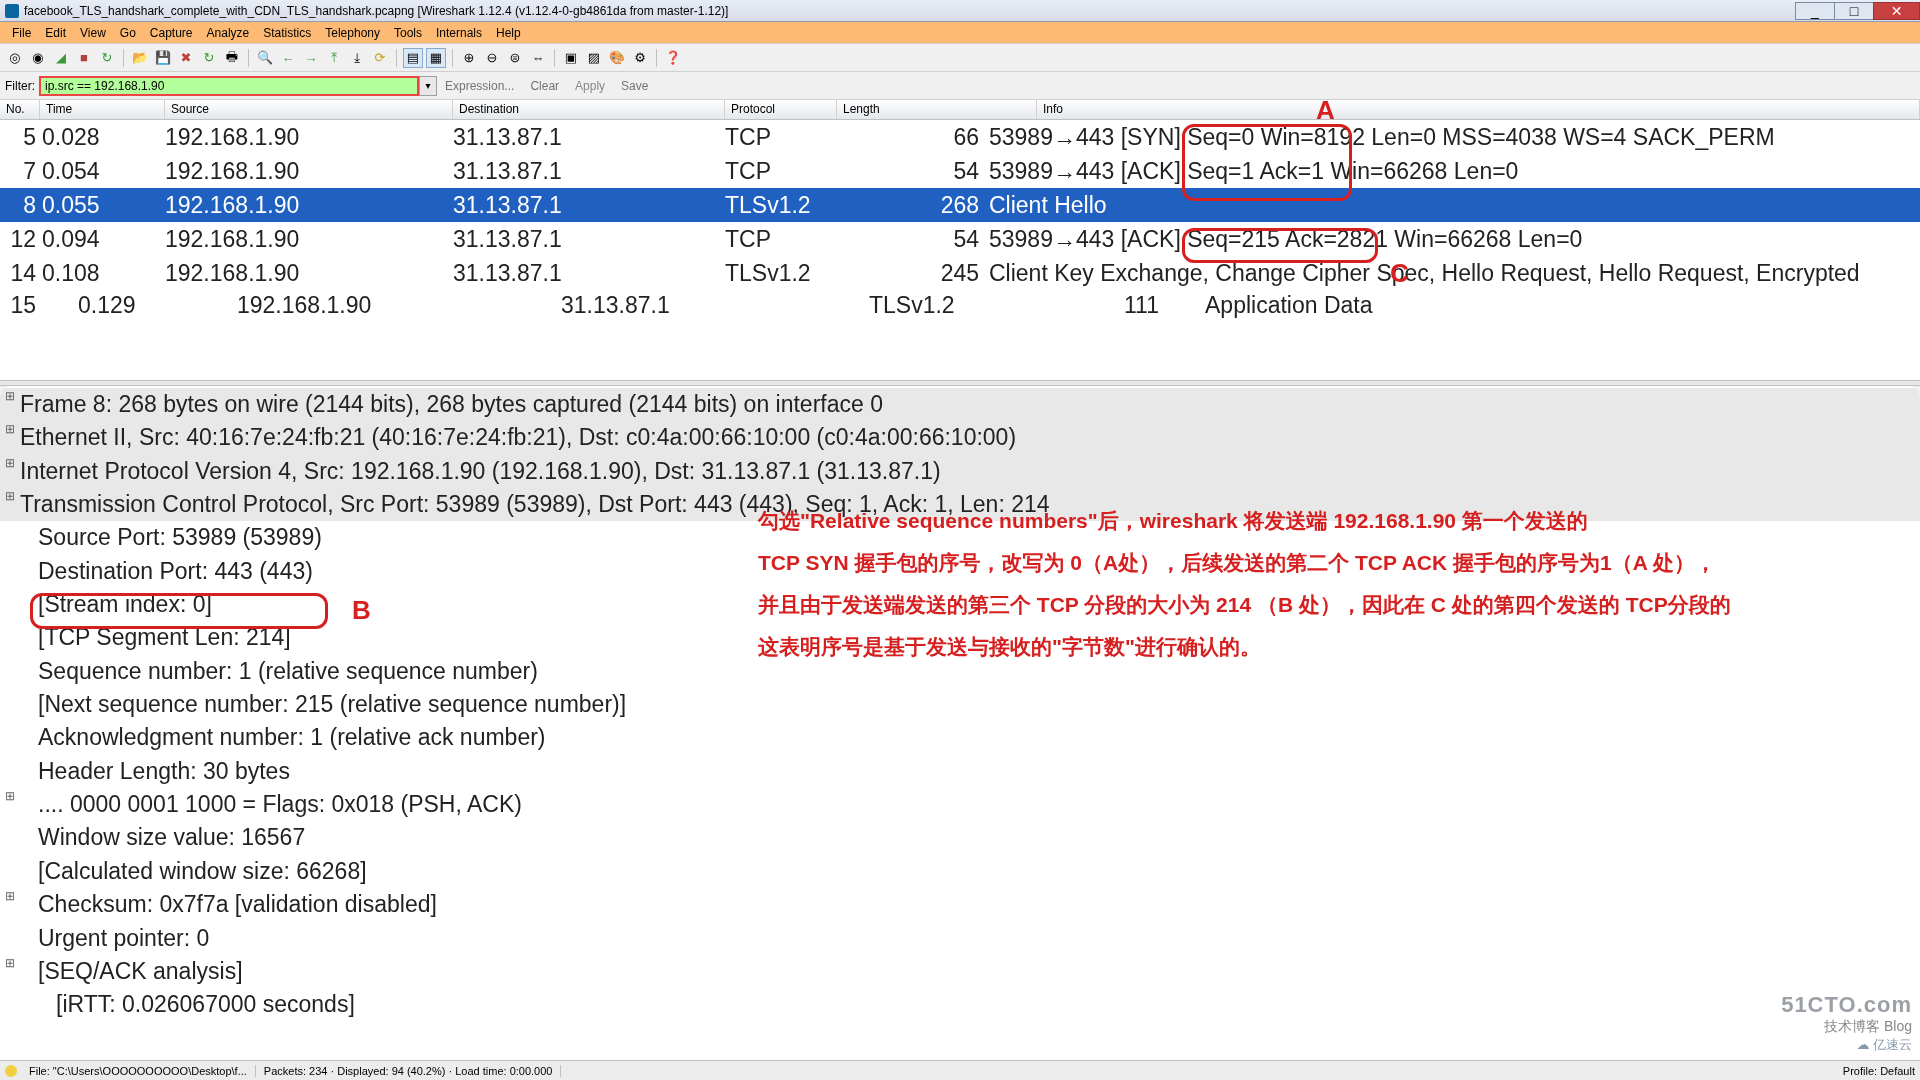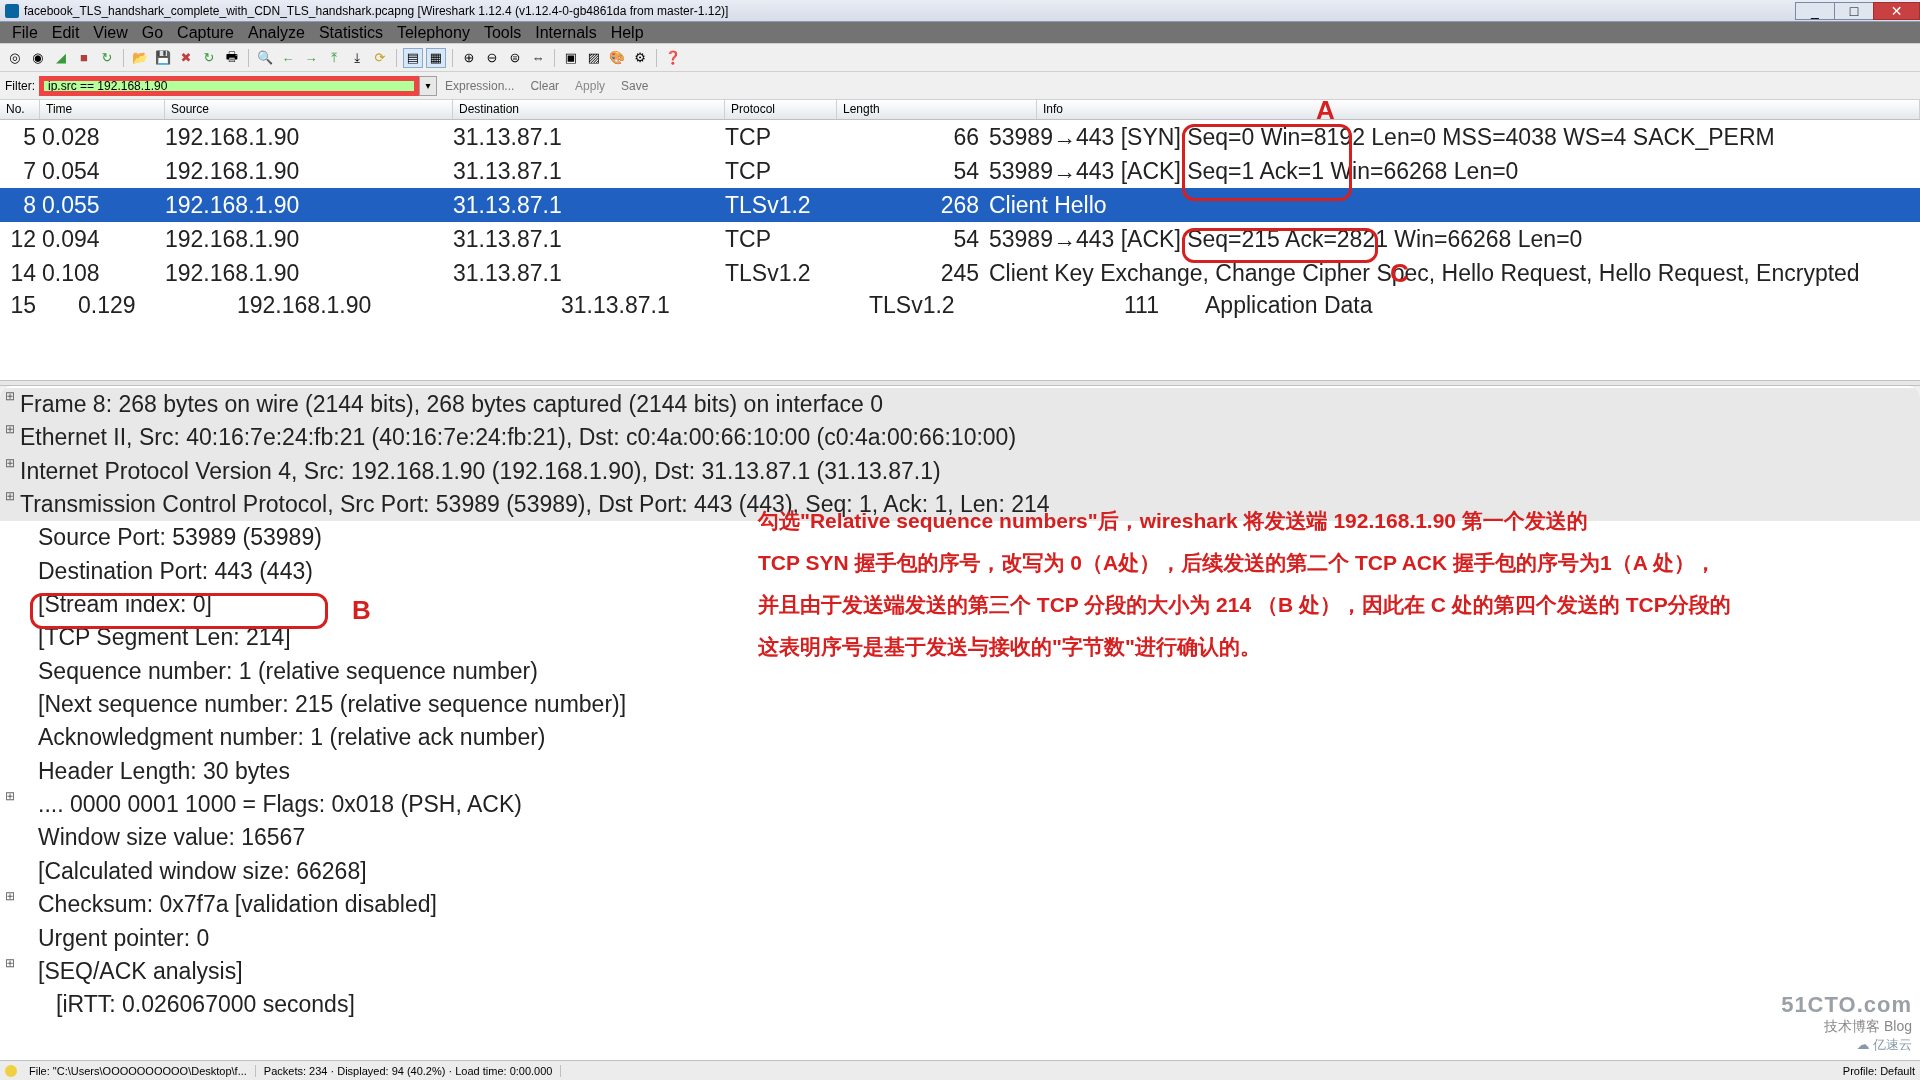--- a/index.html
+++ b/index.html
@@ -2,28 +2,28 @@
 <html><head>
 <meta charset="utf-8">
 <style>
 * { margin:0; padding:0; box-sizing:border-box; font-family:"Segoe UI",Tahoma,sans-serif; }
 body { width:1920px; height:1080px; background:#f0f0f0; overflow:hidden; font-size:15px; position:relative; }
 .titlebar { height:22px; background:linear-gradient(#e8ecf4,#d8dce8); display:flex; align-items:center; font-size:12px; padding-left:5px; border-bottom:1px solid #8a9ab5; }
 .titlebar .ico { width:14px; height:14px; background:#0a64a0; border-radius:2px; margin-right:5px; }
 .titlebar .wc { margin-left:auto; display:flex; }
 .titlebar .wc div { width:40px; height:18px; display:flex; align-items:center; justify-content:center; font-size:14px; border:1px solid #7a8aa5; background:#e0e6f0; margin-left:-1px; }
 .titlebar .wc .cls { background:#c84040; color:#fff; border-color:#a03030; width:47px; }
-.menubar { height:22px; background:#737373; display:flex; align-items:center; padding-left:5px; font-size:16px; border-bottom:1px solid #d0d0d0; }
+.menubar { height:22px; background:#fdba74; display:flex; align-items:center; padding-left:5px; font-size:12px; border-bottom:1px solid #d0d0d0; }
 .menubar span { padding:2px 7px; cursor:default; }
 .toolbar { height:28px; background:#f0f0f0; display:flex; align-items:center; padding:0 5px; gap:3px; border-bottom:1px solid #d0d0d0; }
 .tb { width:20px; height:20px; border:1px solid transparent; display:flex; align-items:center; justify-content:center; font-size:13px; cursor:pointer; }
 .sep { width:1px; height:18px; background:#c0c0c0; margin:0 3px; }
 .filterbar { height:28px; background:#f0f0f0; display:flex; align-items:center; padding:0 5px; font-size:12px; border-bottom:1px solid #d0d0d0; }
 .filterbar label { margin-right:4px; }
-.filterbox { width:380px; height:20px; background:#b3ff99; border:5px solid #ef4444; padding:0 4px; font-size:12px; }
+.filterbox { width:380px; height:20px; background:#b3ff99; border:2px solid #ef4444; padding:0 4px; font-size:12px; }
 .filterbar .dd { width:18px; height:20px; border:1px solid #a0a0a0; background:#e8e8e8; text-align:center; font-size:10px; line-height:18px; }
 .filterbar a { color:#737373; text-decoration:none; margin:0 8px; cursor:pointer; }
 .pkttable { height:280px; overflow:hidden; background:#fff; }
 .colhdrs { height:20px; background:linear-gradient(#fff,#e4e8ec); display:flex; font-size:12px; border-bottom:1px solid #c0c0c0; }
 .colhdrs div { padding:2px 6px; border-right:1px solid #d0d0d0; }
 .ch-no{width:40px} .ch-time{width:125px} .ch-src{width:288px} .ch-dst{width:272px} .ch-pro{width:112px} .ch-len{width:200px} .ch-inf{flex:1}
 .row { height:34px; display:flex; align-items:center; font-size:23px; color:#222; white-space:nowrap; }
 .row .c-no{width:40px;text-align:right;padding-right:4px} .row .c-time{width:125px;padding-left:2px} .row .c-src{width:288px} .row .c-dst{width:272px} .row .c-pro{width:112px} .row .c-len{width:146px;text-align:right;padding-right:4px} .row .c-inf{flex:1;padding-left:6px}
 .row.sel { background:#2060c0; color:#fff; }
 .row6 { height:30px;gap:36px; }

